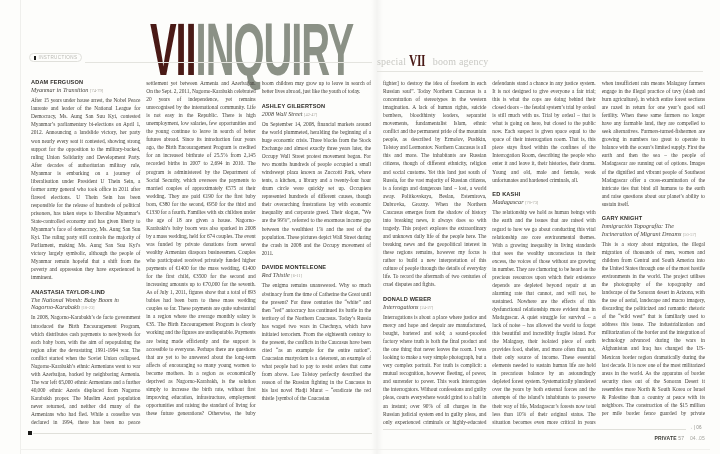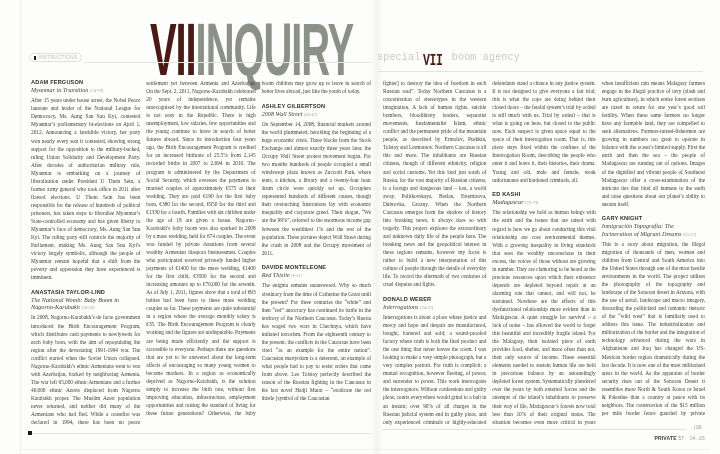--- a/index.html
+++ b/index.html
@@ -11,22 +11,22 @@
           background:linear-gradient(90deg,rgba(0,0,0,0),rgba(0,0,0,0.04),rgba(0,0,0,0));}
   .bottom-edge{position:absolute;left:20px;top:449px;width:690px;height:1px;background:#f1f1ee;}
 
   
   .masthead{position:absolute;left:150px;top:13px;font-family:"Liberation Sans",sans-serif;
             font-weight:700;font-size:74px;line-height:74px;letter-spacing:-2px;
             white-space:nowrap;transform:scaleX(0.54);transform-origin:0 0;}
   .mast-logo{color:var(--brand-red);}
   .mast-word{color:var(--title-gray);}
 
-  .tagline{position:absolute;left:377px;top:52px;display:flex;align-items:flex-start;
-           font-family:Liberation Mono, monospace;white-space:nowrap;}
+  .tagline{position:absolute;left:377px;top:52px;display:flex;align-items:center;
+           font-family:Liberation Serif, serif;white-space:nowrap;}
   .tag-pre,.tag-post{font-size:10px;color:#c9c9c4;letter-spacing:0.02em;}
   .tag-brand{display:inline-block;font-size:16px;font-weight:700;color:var(--brand-red);
              transform:scaleX(0.72);transform-origin:0 80%;letter-spacing:-0.5px;margin:0 1px 0 3px;}
 
   .pill{position:absolute;left:29px;top:53px;height:9px;border:1px solid #e0e0db;border-radius:5px;
         display:flex;align-items:center;gap:2.5px;padding:0 4px;background:#fdfdfb;box-sizing:border-box;}
   .pill-marker{width:2px;height:4px;background:#1d1d1b;}
   .pill-label{font-family:"Liberation Sans",sans-serif;font-size:4.6px;color:#b9b9b3;letter-spacing:0.08em;}
 
   .rule{position:absolute;height:1px;background:#e4e4df;}

